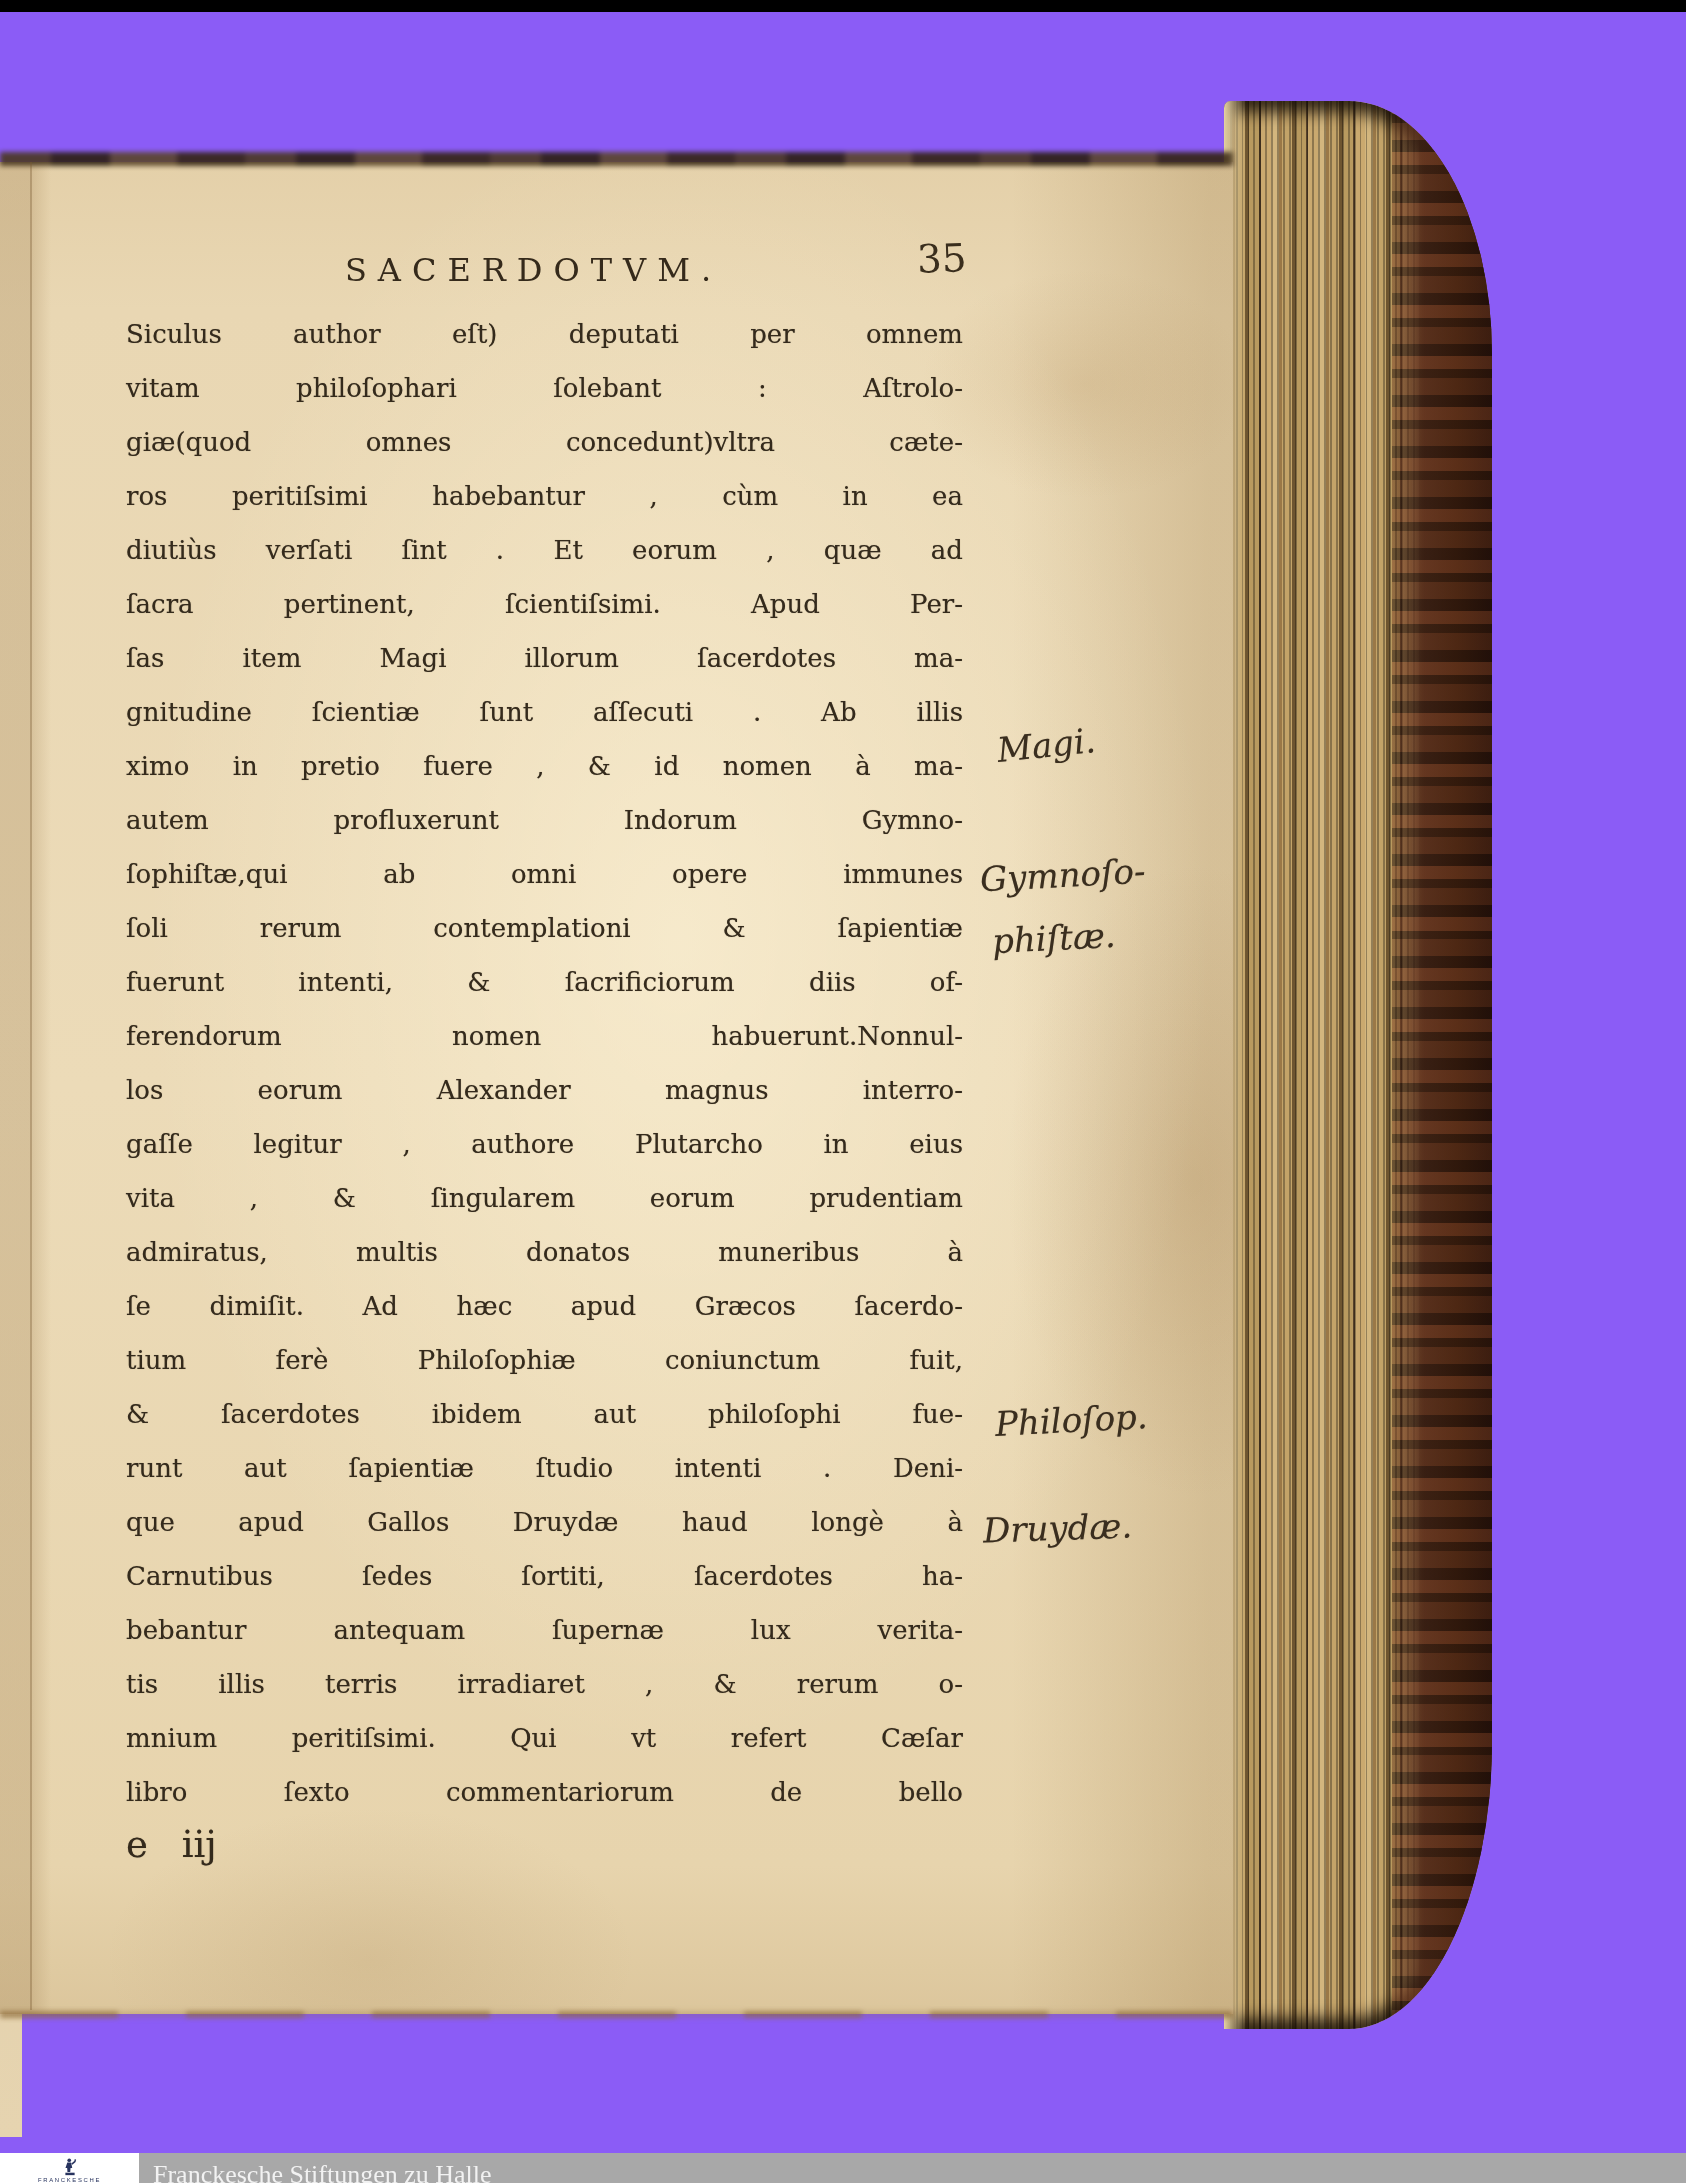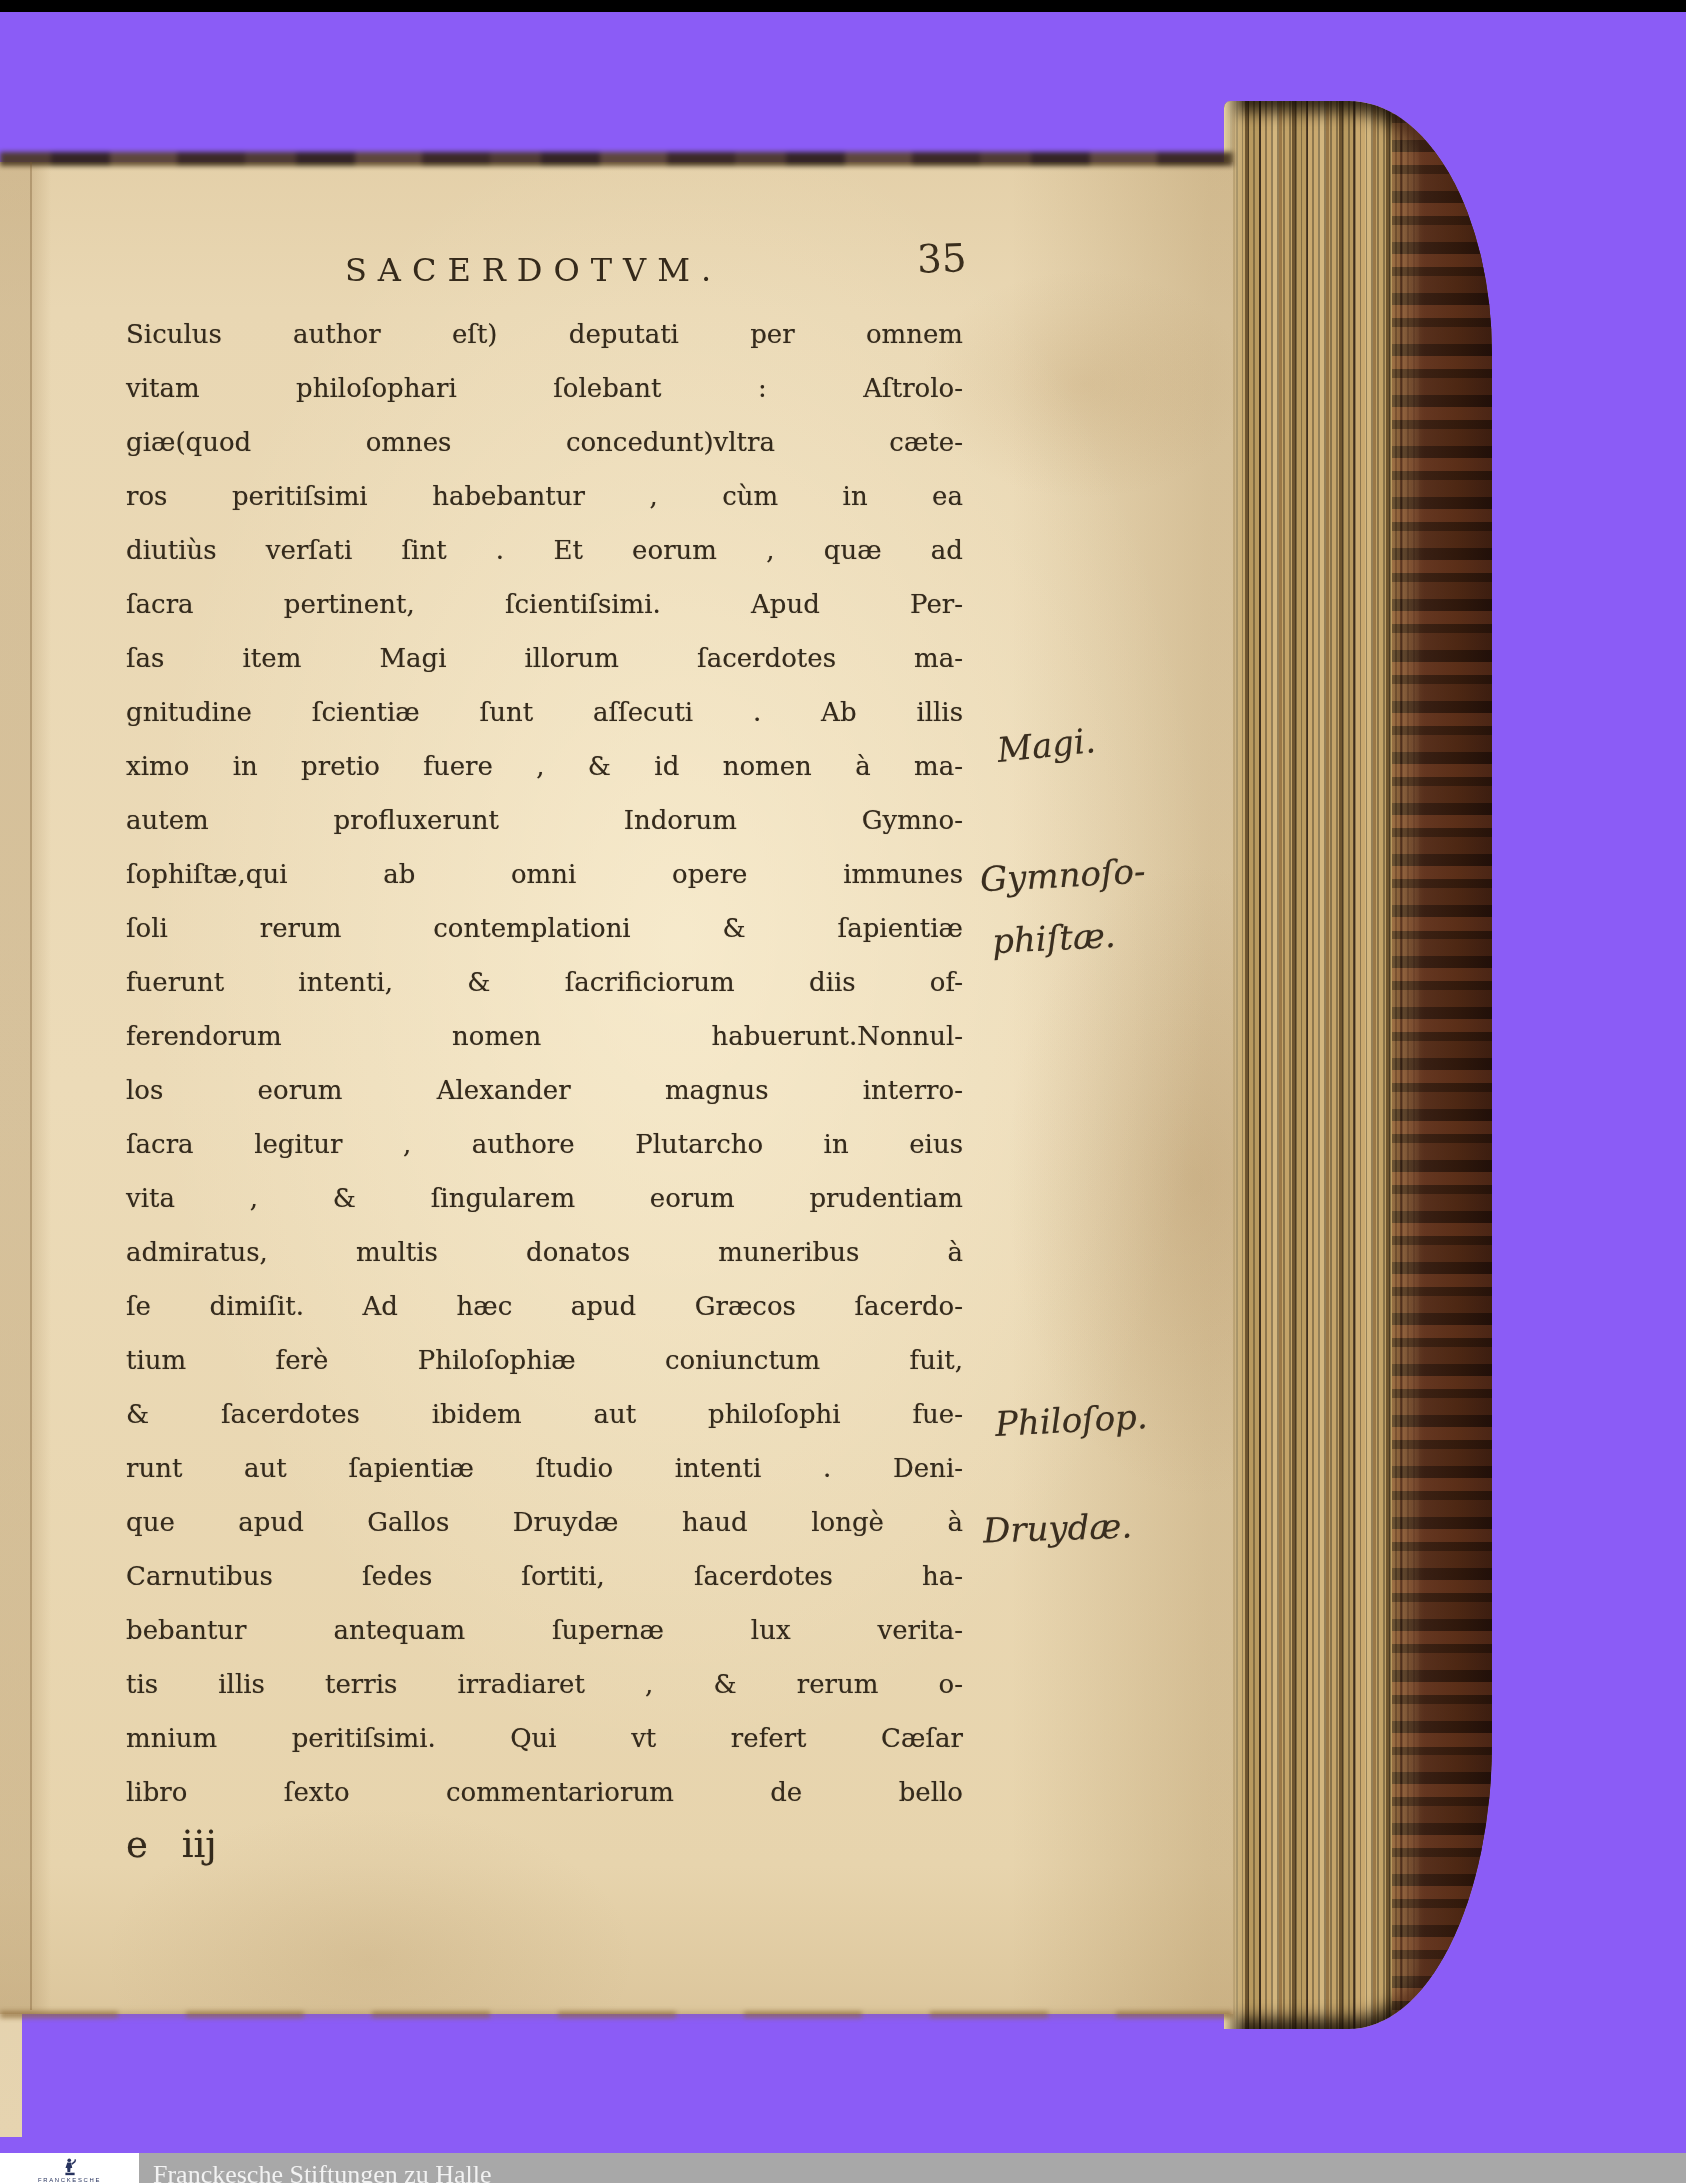--- a/index.html
+++ b/index.html
@@ -142,21 +142,21 @@
       <div class="body-line">ſacra pertinent, ſcientiſsimi. Apud Per-</div>
       <div class="body-line">ſas item Magi illorum ſacerdotes ma-</div>
       <div class="body-line">gnitudine ſcientiæ ſunt aſſecuti . Ab illis</div>
       <div class="body-line">ximo in pretio fuere , &amp; id nomen à ma-</div>
       <div class="body-line">autem profluxerunt Indorum Gymno-</div>
       <div class="body-line">ſophiſtæ,qui ab omni opere immunes</div>
       <div class="body-line">ſoli rerum contemplationi &amp; ſapientiæ</div>
       <div class="body-line">fuerunt intenti, &amp; ſacrificiorum diis of-</div>
       <div class="body-line">ferendorum nomen habuerunt.Nonnul-</div>
       <div class="body-line">los eorum Alexander magnus interro-</div>
-      <div class="body-line">ſacra legitur , authore Plutarcho in eius</div>
+      <div class="body-line">gaſſe legitur , authore Plutarcho in eius</div>
       <div class="body-line">vita , &amp; ſingularem eorum prudentiam</div>
       <div class="body-line">admiratus, multis donatos muneribus à</div>
       <div class="body-line">ſe dimiſit. Ad hæc apud Græcos ſacerdo-</div>
       <div class="body-line">tium ferè Philoſophiæ coniunctum fuit,</div>
       <div class="body-line">&amp; ſacerdotes ibidem aut philoſophi fue-</div>
       <div class="body-line">runt aut ſapientiæ ſtudio intenti . Deni-</div>
       <div class="body-line">que apud Gallos Druydæ haud longè à</div>
       <div class="body-line">Carnutibus ſedes ſortiti, ſacerdotes ha-</div>
       <div class="body-line">bebantur antequam ſupernæ lux verita-</div>
       <div class="body-line">tis illis terris irradiaret , &amp; rerum o-</div>

